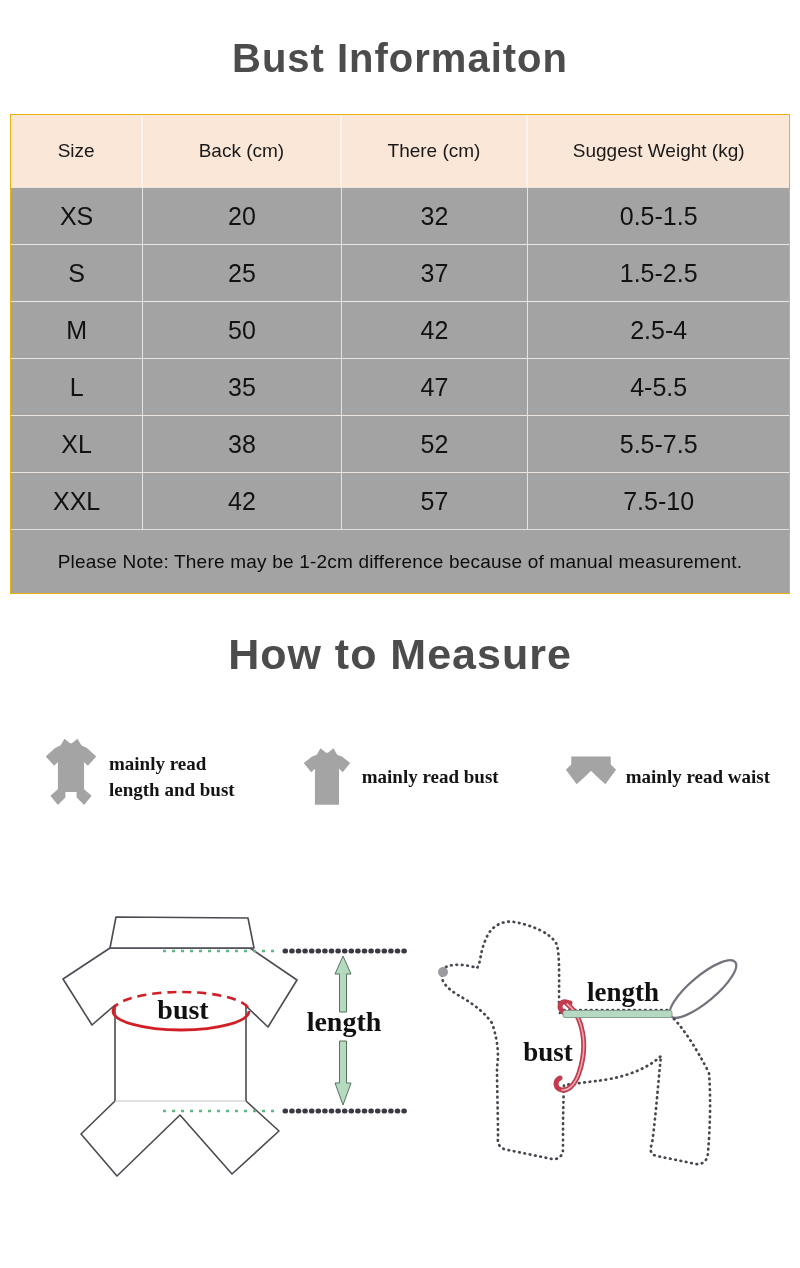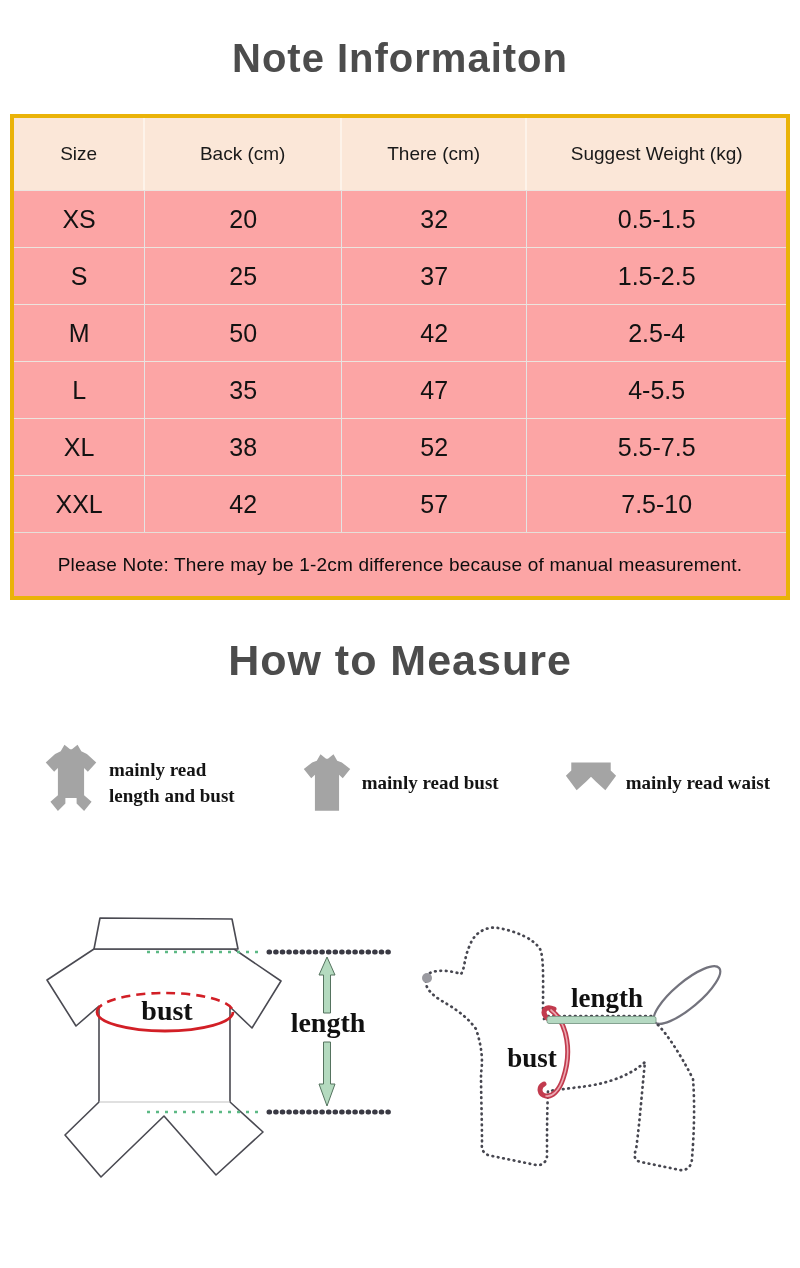--- a/index.html
+++ b/index.html
@@ -9,22 +9,22 @@
   .big-title {
     text-align: center; font-weight: bold; color: #4c4c4c;
     font-size: 40px; letter-spacing: 1px; margin-top: 36px;
     font-family: "Liberation Sans", sans-serif;
   }
   .big-title.second { font-size: 43px; }
 
   
   .table-wrap {
     margin: 33px 10px 0 10px;
-    border: 4px solid #eab308;
-    background: #fca5a5;
+    border: 1px solid #eab308;
+    background: #a3a3a3;
   }
   table.size-table { width: 100%; border-collapse: separate; border-spacing: 0; table-layout: fixed; }
   .size-table th {
     background: #fbe7d8; height: 72px; font-weight: normal;
     font-size: 19px; color: #191919; border-right: 2px solid #fdf3ea;
   }
   .size-table th:last-child { border-right: none; }
   .size-table col.c1 { width: 17%; } .size-table col.c2 { width: 25.5%; }
   .size-table col.c3 { width: 24%; } .size-table col.c4 { width: 33.5%; }
   .size-table td {
@@ -44,30 +44,30 @@
     display: flex; align-items: center; justify-content: space-between;
   }
   .measure-item { display: flex; align-items: center; gap: 9px; }
   .measure-label {
     font-family: "Liberation Serif", serif; font-weight: bold;
     font-size: 19px; color: #141414; line-height: 1.35; white-space: nowrap;
   }
   .gicon { display: block; }
 
   
-  .diagram-row { margin-top: 70px; padding-left: 12px; display: flex; align-items: center; }
+  .diagram-row { margin-top: 70px; padding-left: 28px; display: flex; align-items: flex-end; }
   .diagram-row svg { display: block; }
   .svg-serif { font-family: "Liberation Serif", serif; font-weight: bold; fill: #111; }
 </style>
 </head>
 <body>
 
 <div class="page">
 
-  <div class="big-title">Note Informaiton</div>
+  <div class="big-title">Bust Informaiton</div>
 
   <div class="table-wrap">
     <table class="size-table">
       <colgroup>
           <col class="c1">
           <col class="c2">
           <col class="c3">
           <col class="c4">
         </colgroup>
       <thead>

